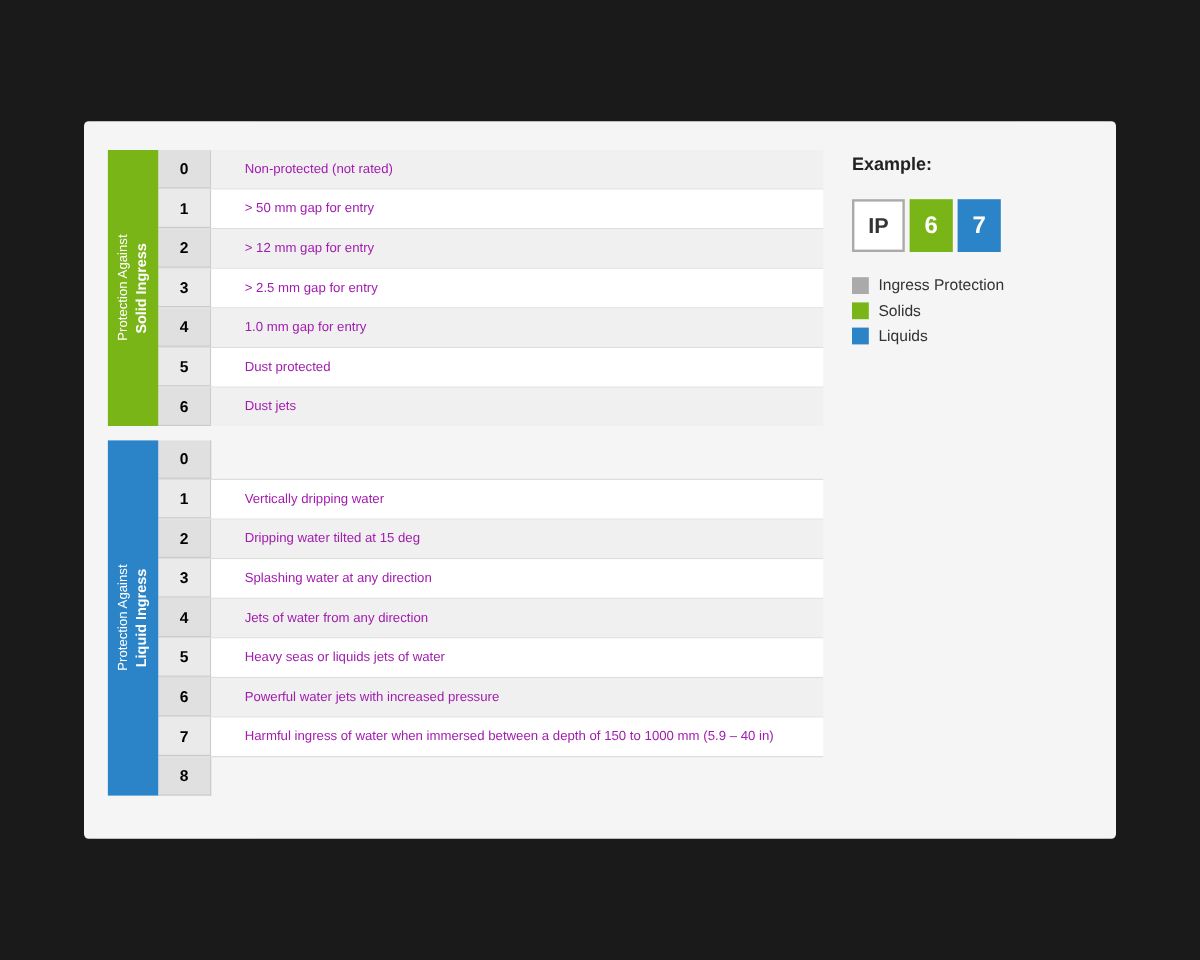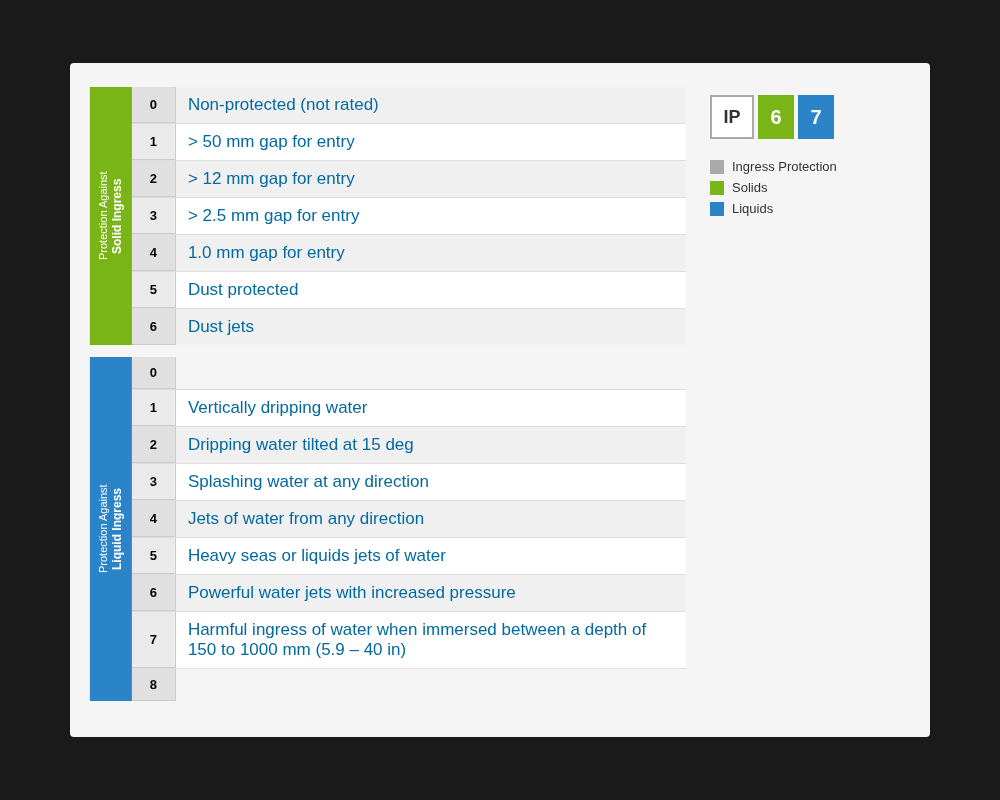--- a/index.html
+++ b/index.html
@@ -66,23 +66,23 @@
       align-items: center;
       justify-content: center;
       font-weight: bold;
       font-size: 13px;
       padding: 8px 4px;
       border-right: 1px solid #ccc;
       border-bottom: 1px solid #ccc;
     }
     .cell-desc {
       flex: 1;
-      padding: 8px 12px;
-      font-size: 17px;
-      color: #0369a1;
+      padding: 8px 28px;
+      font-size: 11px;
+      color: #a21caf;
       background: #fff;
       display: flex;
       align-items: center;
     }
     .table-row:nth-child(odd) .cell-desc { background: #f0f0f0; }
     .table-row:nth-child(even) .cell-desc { background: #ffffff; }
     .table-row:nth-child(odd) .cell-number { background: #e0e0e0; }
     .table-row:nth-child(even) .cell-number { background: #eaeaea; }
 
     
@@ -241,20 +241,21 @@
     </div>
           <div class="table-row">
       <div class="cell-number">8</div>
     </div>
         </div>
     </div>
 
   </div>
 
   <div class="info-panel">
+    <div class="example-title">Example:</div>
     <div class="ip-badge-row">
       <div class="ip-box">IP</div>
       <div class="ip-num green">6</div>
       <div class="ip-num blue">7</div>
     </div>
     <div class="legend" id="legend-container">
         <div class="legend-item">
       <div class="legend-color gray"></div>
       <span>Ingress Protection</span>
     </div>

